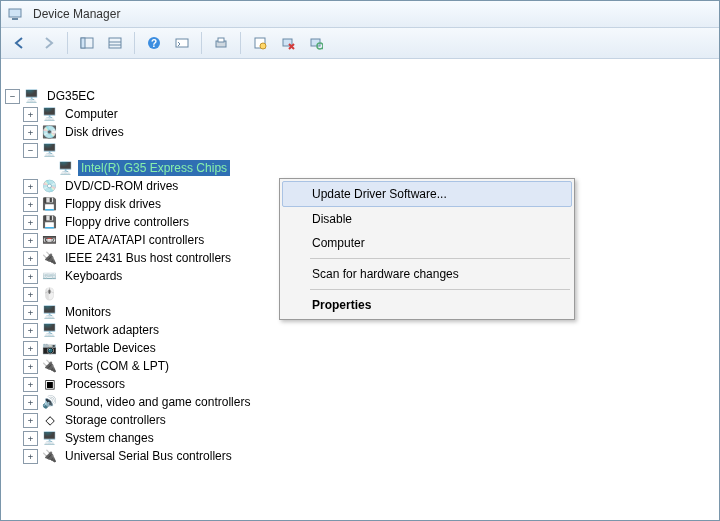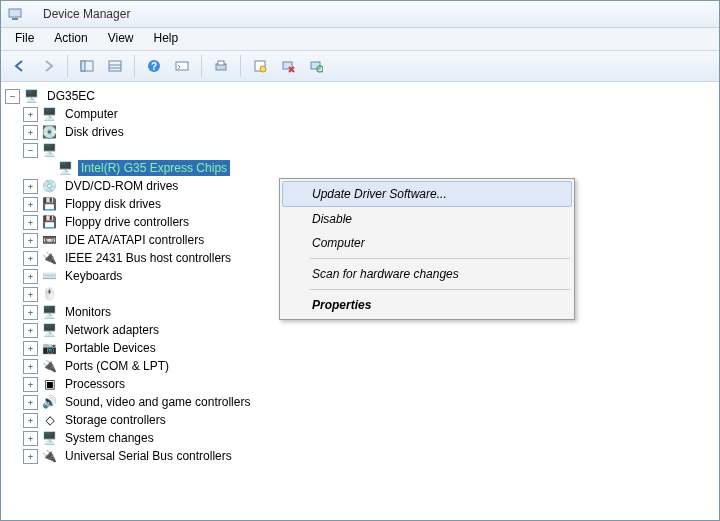--- a/index.html
+++ b/index.html
@@ -1,33 +1,33 @@
 <!DOCTYPE html>
 <html><head>
 <meta charset="utf-8">
 <style>
   html,body{margin:0;padding:0;font-family:"Segoe UI",Tahoma,sans-serif;font-size:12px;color:#000;background:#fff;}
   .window{width:720px;height:521px;border:1px solid #7a96ab;box-sizing:border-box;background:#fff;position:relative;overflow:hidden;}
-  .titlebar{height:26px;background:linear-gradient(#f7fbff,#e6eef7);border-bottom:1px solid #c5d3e2;display:flex;align-items:center;padding:0 6px;gap:16px;}
+  .titlebar{height:26px;background:linear-gradient(#f7fbff,#e6eef7);border-bottom:1px solid #c5d3e2;display:flex;align-items:center;padding:0 6px;gap:6px;}
   .titlebar .title{font-size:12px;color:#333;}
   .menubar{height:22px;background:#f2f6fb;border-bottom:1px solid #d0dae5;display:flex;align-items:stretch;padding:0 4px;}
   .menubar .mitem{padding:3px 10px;cursor:default;}
   .toolbar{height:30px;background:linear-gradient(#f5f9fd,#e4edf6);border-bottom:1px solid #c5d3e2;display:flex;align-items:center;padding:0 6px;gap:2px;}
   .tbtn{width:24px;height:24px;border:1px solid transparent;border-radius:3px;display:flex;align-items:center;justify-content:center;cursor:default;}
   .sep{width:1px;height:22px;background:#c5d3e2;margin:0 4px;}
   .content{position:absolute;top:80px;left:0;right:0;bottom:0;overflow:auto;padding:6px 4px;}
   .tree{list-style:none;margin:0;padding:0;}
   .tree ul{list-style:none;margin:0;padding:0 0 0 18px;}
   .node{display:flex;align-items:center;height:18px;white-space:nowrap;}
   .exp{width:13px;height:13px;border:1px solid #8a9aa9;background:#fff;display:flex;align-items:center;justify-content:center;font-size:9px;line-height:9px;color:#4a5866;margin-right:4px;cursor:default;font-family:monospace;}
   .exp.none{border:0;background:transparent;}
   .ic{width:16px;height:16px;margin-right:4px;display:inline-flex;align-items:center;justify-content:center;}
   .lbl{padding:1px 3px;}
   .lbl.sel{background:#2f6fb3;color:#86efac;}
-  .ctxmenu{position:absolute;left:278px;top:177px;width:290px;background:#f4f4f4;border:1px solid #9a9a9a;box-shadow:2px 2px 4px rgba(0,0,0,.25);padding:2px;z-index:10;font-style:italic;}
+  .ctxmenu{position:absolute;left:278px;top:177px;width:290px;background:#f4f4f4;border:1px solid #9a9a9a;box-shadow:2px 2px 4px rgba(0,0,0,.25);padding:2px;z-index:10;}
   .ctxmenu .citem{height:24px;display:flex;align-items:center;padding:0 20px 0 30px;cursor:default;}
   .ctxmenu .citem.hl{background:#dfe8f6;border:1px solid #aac3e4;border-radius:2px;padding:0 19px 0 29px;}
   .ctxmenu .citem.bold{font-weight:bold;text-align:right;}
   .ctxmenu .csep{height:1px;background:#c9c9c9;margin:3px 2px 3px 28px;}
   svg{display:block;}
 </style>
 </head>
 <body>
 
 <div class="window">
@@ -35,26 +35,20 @@
   <div class="titlebar">
     <span class="ic">
       <svg width="16" height="16">
           <rect x="2" y="3" width="12" height="8" fill="#cfe3f5" stroke="#6a89a5"></rect>
           <rect x="5" y="12" width="6" height="2" fill="#6a89a5"></rect>
         </svg>
     </span>
     <span class="title">Device Manager</span>
   </div>
 
-  <div class="menubar">
-    <div class="mitem">File</div>
-    <div class="mitem">Action</div>
-    <div class="mitem">View</div>
-    <div class="mitem">Help</div>
-  </div>
 
   <div class="toolbar">
     <div class="tbtn">
         <svg width="14" height="14">
           <path d="M9 2 L3 7 L9 12" fill="none" stroke="#3b6ea5" stroke-width="2"></path>
         </svg>
       </div>
     <div class="tbtn">
         <svg width="14" height="14">
           <path d="M5 2 L11 7 L5 12" fill="none" stroke="#9fb5c9" stroke-width="2"></path>

